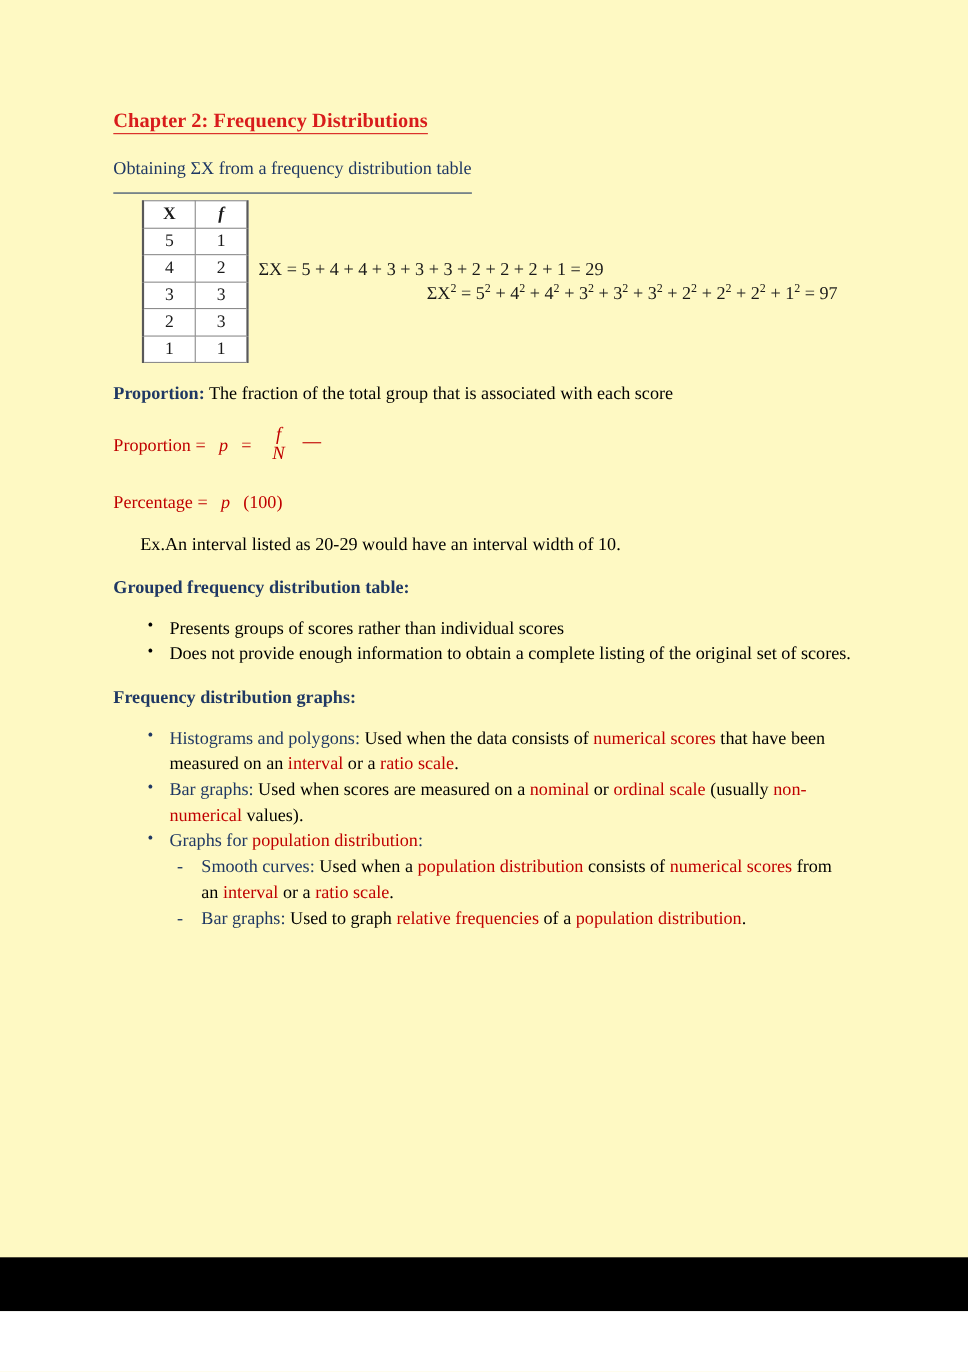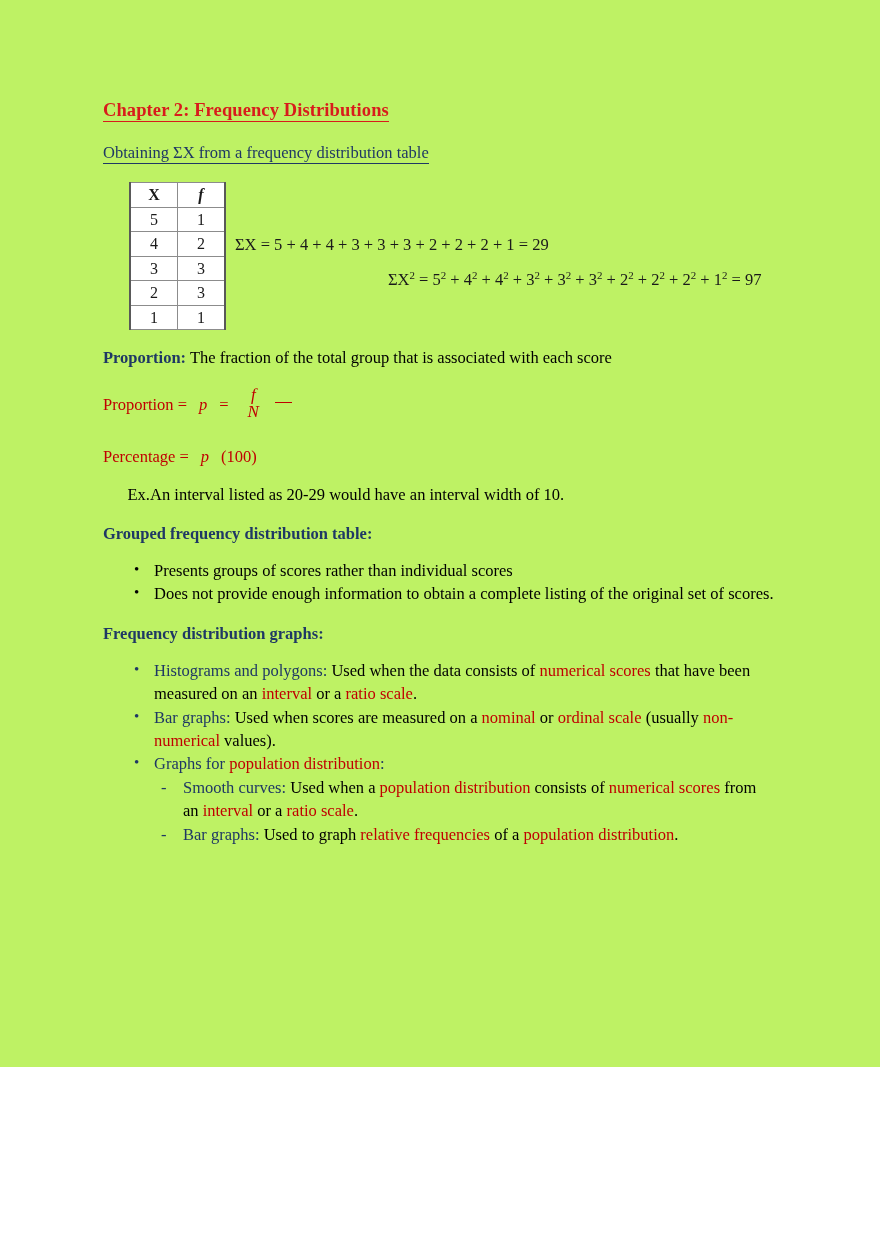--- a/index.html
+++ b/index.html
@@ -3,22 +3,22 @@
 <meta charset="utf-8">
 <style>
   html, body {
     margin: 0;
     padding: 0;
     background: #ffffff;
   }
   .page {
     position: relative;
     width: 880px;
-    height: 1067px;
-    background: #bef264;
+    height: 1192px;
+    background: #fef9c3;
     overflow: hidden;
     font-family: "Liberation Serif", "DejaVu Serif", serif;
     color: #000000;
   }
   .content {
     position: absolute;
     left: 103px;
     top: 100px;
     width: 672px;
   }
@@ -56,21 +56,21 @@
   }
 
   .underline-navy {
     color: #1f3864;
     font-size: 16.5px;
     margin: 0 0 14px 0;
     line-height: 1.4;
   }
   .underline-navy .u {
     border-bottom: 1.1px solid #1f3864;
-    padding-bottom: 1px;
+    padding-bottom: 13px;
   }
 
   
   .table-block {
     position: relative;
     height: 168px;
     margin-top: 4px;
   }
   table.freq {
     position: absolute;
@@ -116,21 +116,21 @@
     position: absolute;
     left: 132px;
     top: 57px;
     font-size: 16.5px;
     white-space: nowrap;
     color: #1a1a1a;
   }
   .formula-2 {
     position: absolute;
     left: 285px;
-    top: 92px;
+    top: 79px;
     font-size: 16.5px;
     white-space: nowrap;
     color: #1a1a1a;
   }
   sup.sq {
     font-size: 0.66em;
     vertical-align: super;
     line-height: 0;
   }
 

